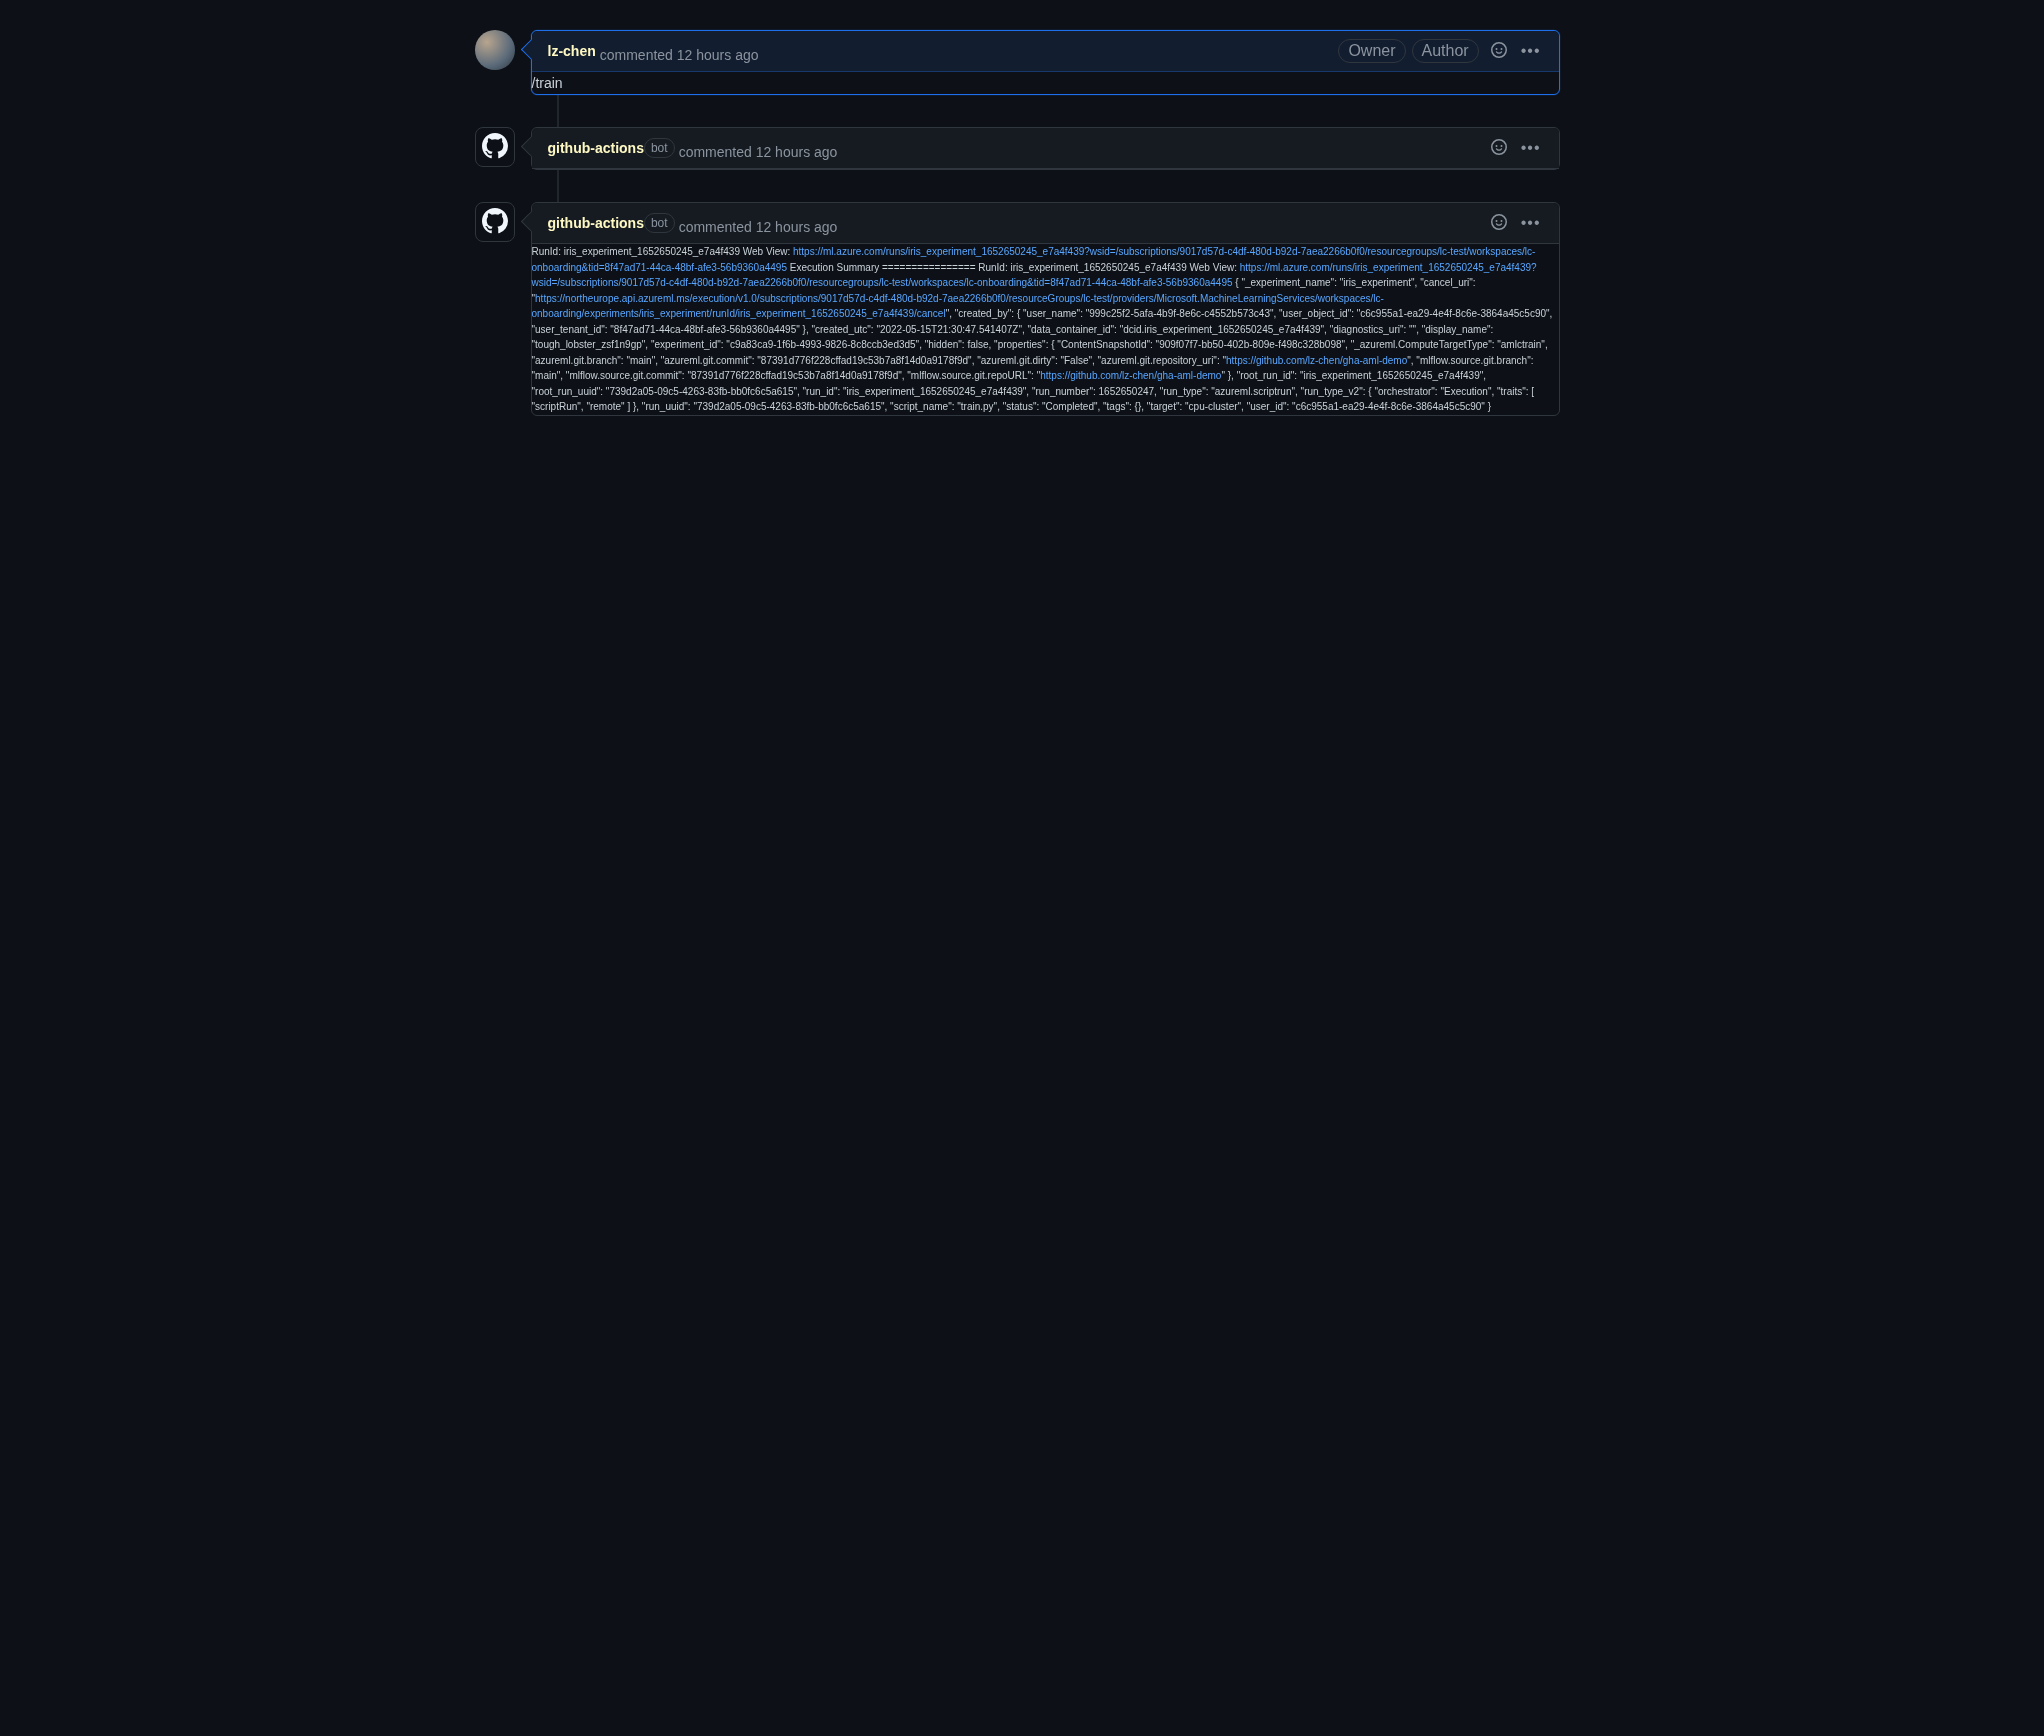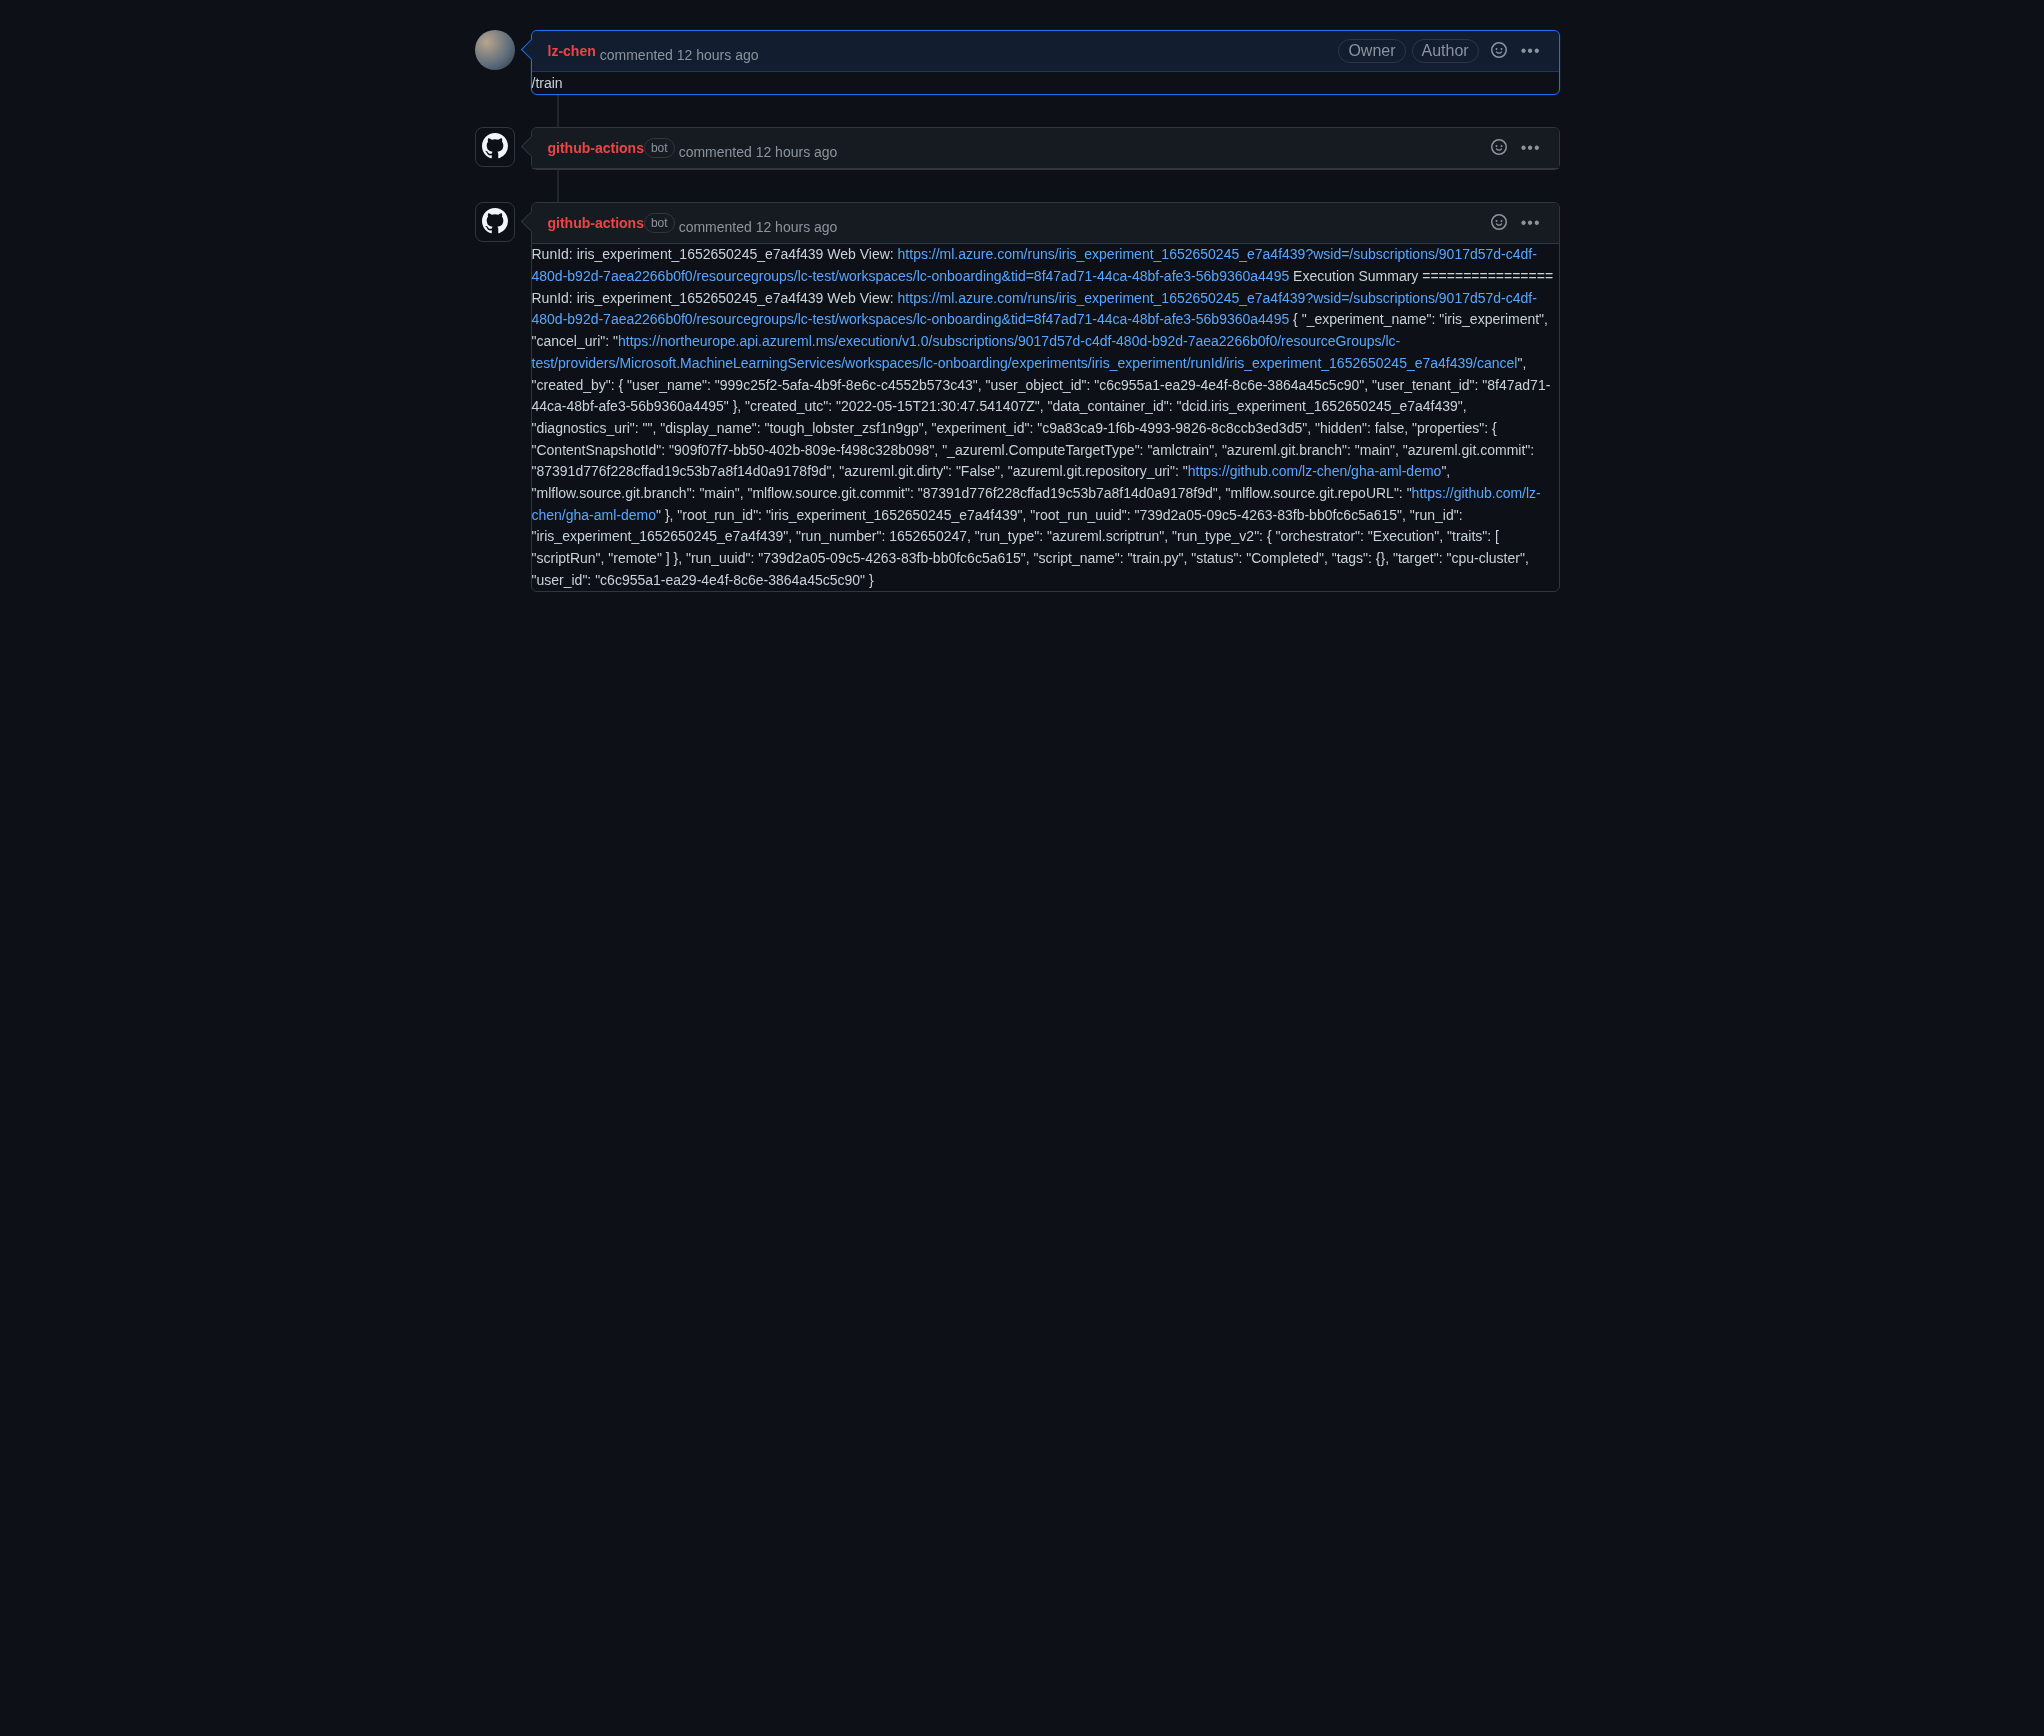--- a/index.html
+++ b/index.html
@@ -92,21 +92,21 @@
     background: #161b22;
     border-bottom: 1px solid #30363d;
     border-radius: 6px 6px 0 0;
     color: #8b949e;
   }
   .bubble.highlighted .bubble-header {
     background: #121d2f;
     border-bottom-color: #1f6feb55;
   }
   .author {
-    color: #ef4444;
+    color: #fef9c3;
     font-weight: 600;
   }
   .bot-badge {
     display: inline-block;
     font-size: 12px;
     font-weight: 500;
     color: #8b949e;
     border: 1px solid #30363d;
     border-radius: 2em;
     padding: 0 6px;
@@ -156,21 +156,21 @@
   }
   .bubble-body a, .link {
     color: #58a6ff;
     text-decoration: none;
   }
   .link-underlined {
     color: #58a6ff;
     text-decoration: underline;
   }
 
-  .big-body { font-size: 14px; line-height: 1.55; }
+  .big-body { font-size: 10px; line-height: 1.55; }
 </style>
 </head>
 <body>
 
 <div class="timeline">
 
   <div class="comment-block">
     <div class="avatar user"></div>
     <div class="bubble highlighted">
       <div class="bubble-header">

